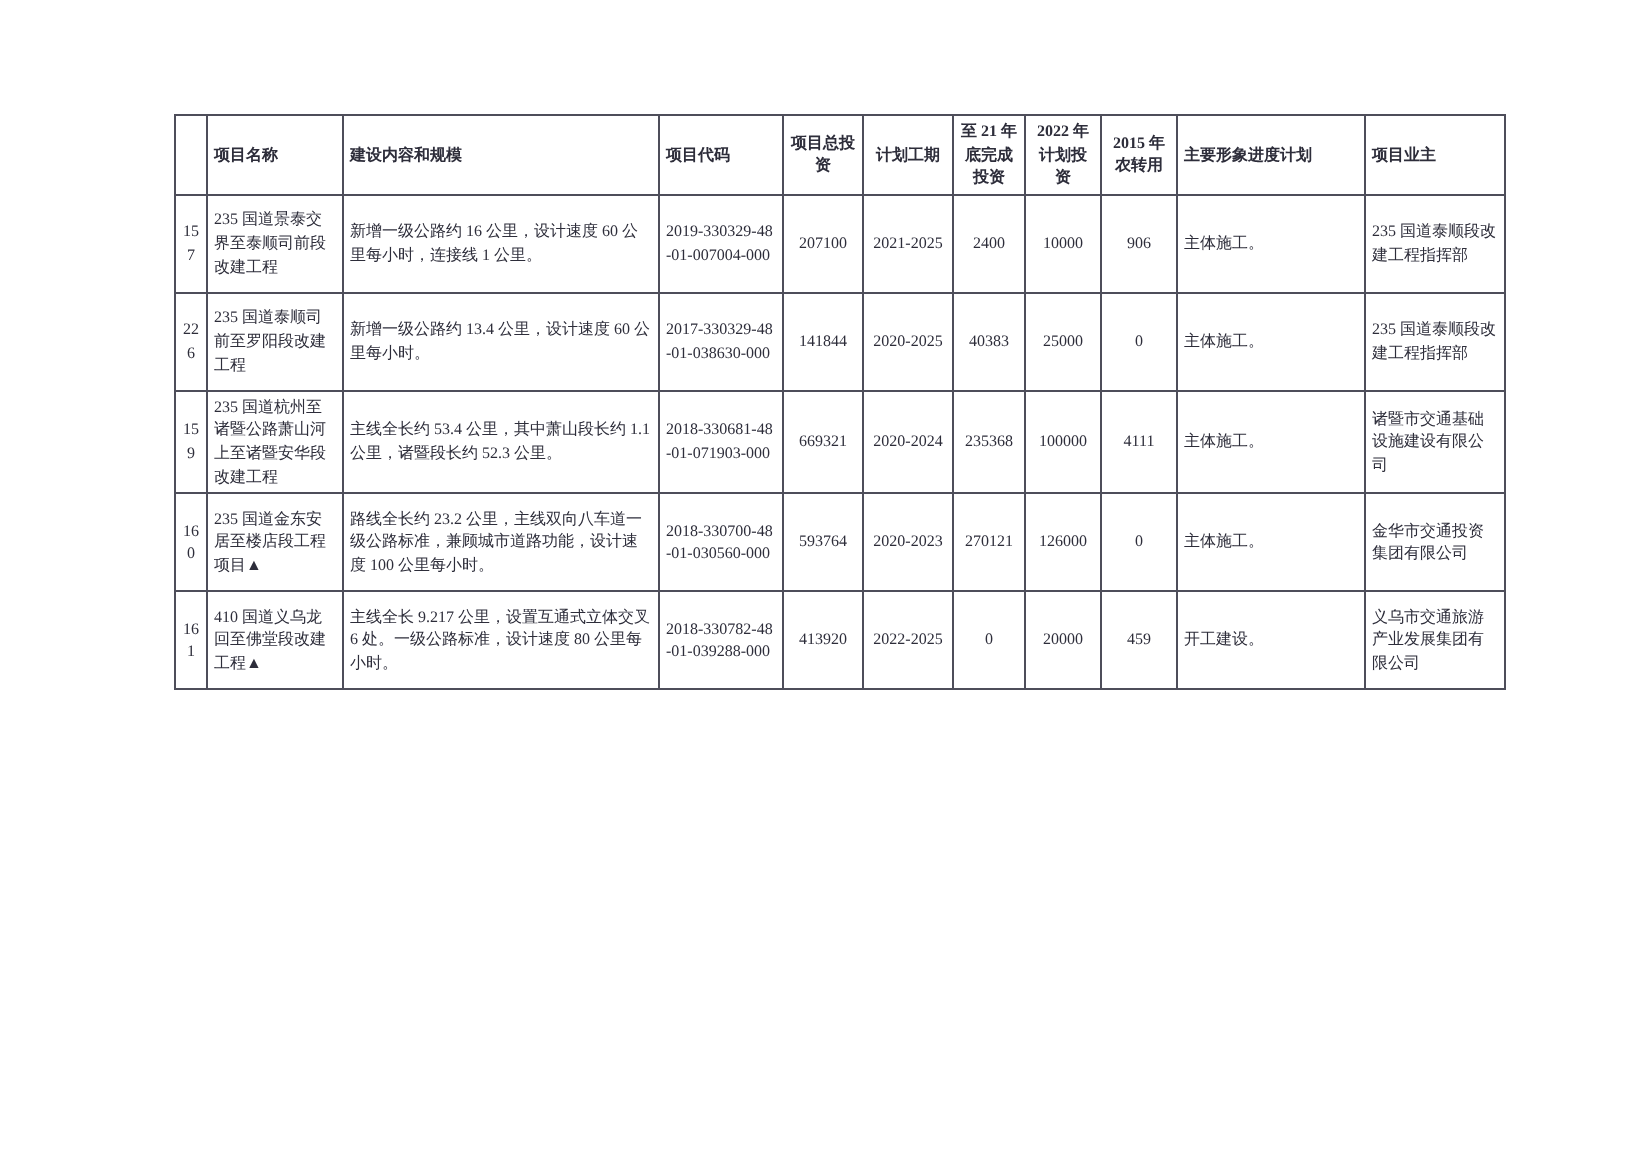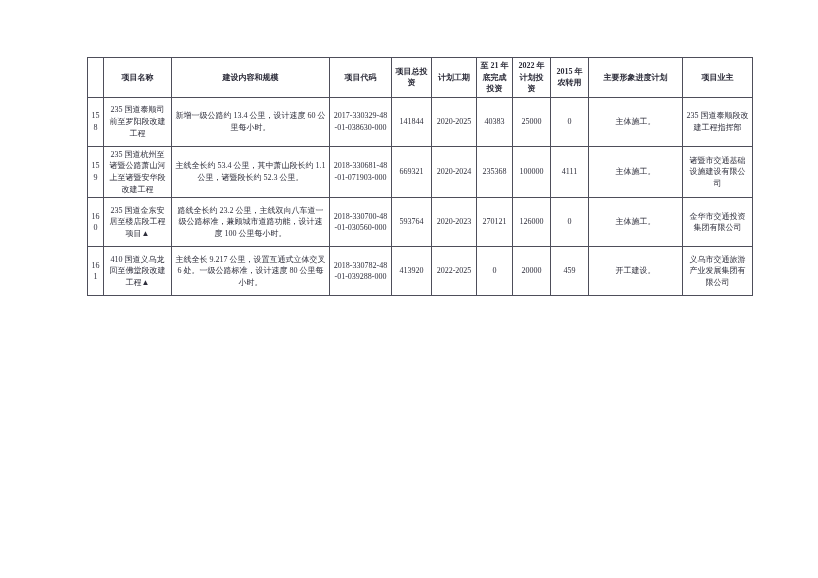--- a/index.html
+++ b/index.html
@@ -29,21 +29,21 @@
     overflow:hidden;
   }
   th{
     font-weight:bold;
     text-align:center;
     height:34px;
     background:#fff;
   }
   td{height:44px;}
   .col-idx,.col-total,.col-period,.col-done21,.col-plan2022,.col-land2022{text-align:center;}
-  .col-name,.col-content,.col-progress,.col-owner,.col-code{text-align:center;}
+  .col-name,.col-content,.col-progress,.col-owner,.col-code{text-align:left;}
   .page-number{
     position:absolute;
     left:0;right:0;
     top:516px;
     text-align:center;
     font-size:9px;
     color:#2d2d3a;
   }
 </style>
 </head>
@@ -74,21 +74,34 @@
           <th class="col-period">计划工期</th>
           <th class="col-done21">至 21 年底完成投资</th>
           <th class="col-plan2022">2022 年计划投资</th>
           <th class="col-land2022">2015 年农转用</th>
           <th class="col-progress">主要形象进度计划</th>
           <th class="col-owner">项目业主</th>
         </tr>
     </thead>
     <tbody>
         <tr>
-          <td class="col-idx">158</td>
+          <td class="col-idx">157</td>
+          <td class="col-name">235 国道景泰交界至泰顺司前段改建工程</td>
+          <td class="col-content">新增一级公路约 16 公里，设计速度 60 公里每小时，连接线 1 公里。</td>
+          <td class="col-code">2019-330329-48-01-007004-000</td>
+          <td class="col-total">207100</td>
+          <td class="col-period">2021-2025</td>
+          <td class="col-done21">2400</td>
+          <td class="col-plan2022">10000</td>
+          <td class="col-land2022">906</td>
+          <td class="col-progress">主体施工。</td>
+          <td class="col-owner">235 国道泰顺段改建工程指挥部</td>
+        </tr>
+        <tr>
+          <td class="col-idx">226</td>
           <td class="col-name">235 国道泰顺司前至罗阳段改建工程</td>
           <td class="col-content">新增一级公路约 13.4 公里，设计速度 60 公里每小时。</td>
           <td class="col-code">2017-330329-48-01-038630-000</td>
           <td class="col-total">141844</td>
           <td class="col-period">2020-2025</td>
           <td class="col-done21">40383</td>
           <td class="col-plan2022">25000</td>
           <td class="col-land2022">0</td>
           <td class="col-progress">主体施工。</td>
           <td class="col-owner">235 国道泰顺段改建工程指挥部</td>

